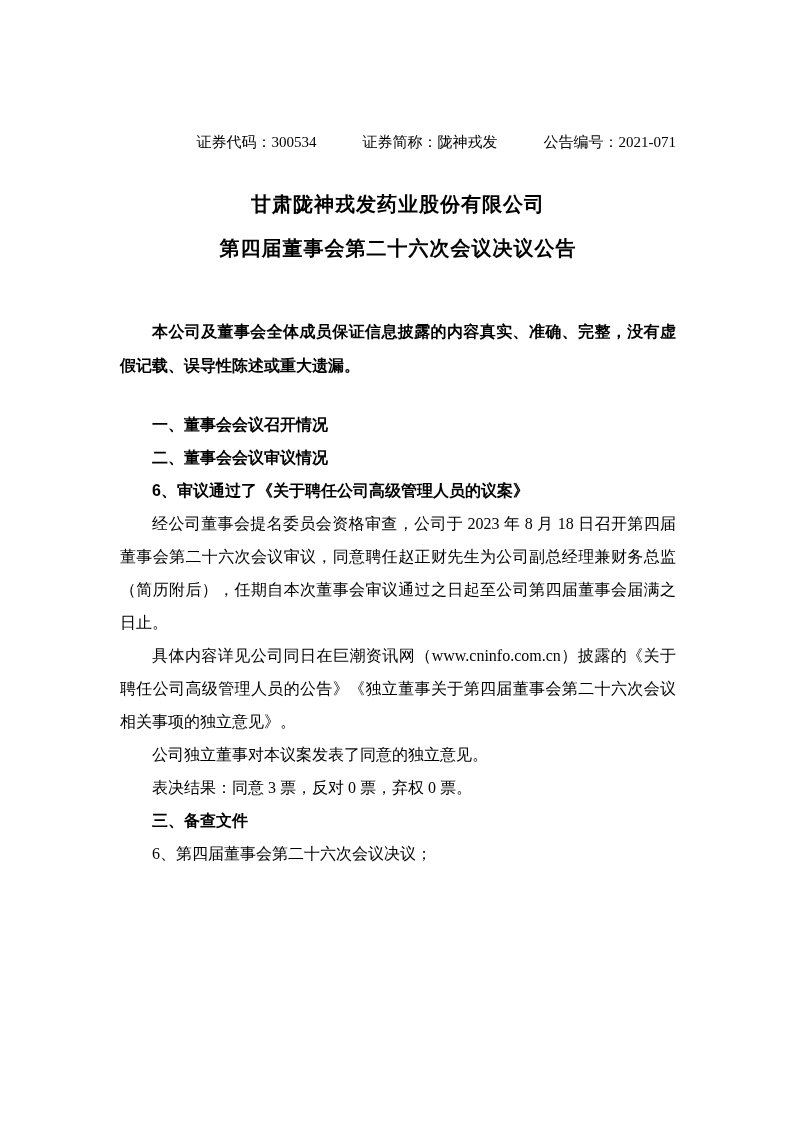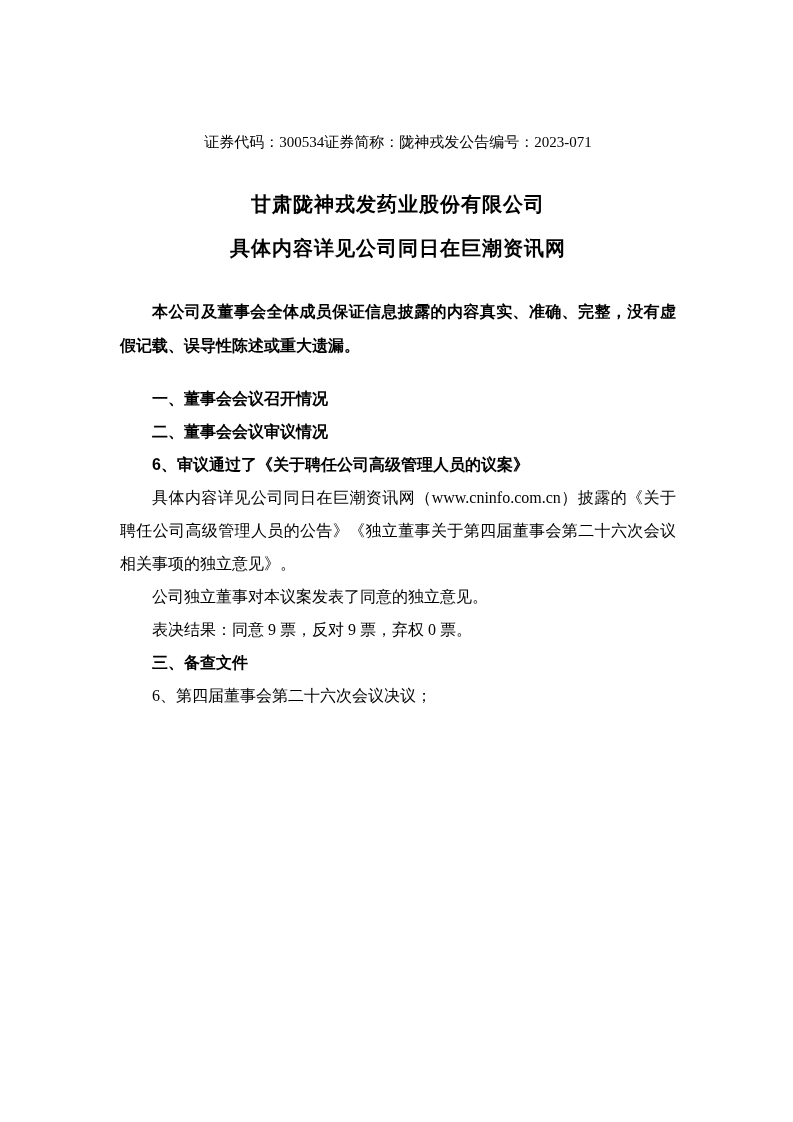--- a/index.html
+++ b/index.html
@@ -15,80 +15,82 @@
     background: #ffffff;
     box-sizing: border-box;
     padding: 133px 117px 0 120px;
     color: #000000;
     font-family: "Liberation Serif", "DejaVu Serif", serif;
     font-size: 16px;
     overflow: hidden;
   }
   .doc-header {
     display: flex;
-    justify-content: center;
+    justify-content: flex-end;
     align-items: baseline;
     font-size: 15px;
     margin-bottom: 38px;
     white-space: nowrap;
+    gap: 46px;
   }
   .title {
     margin: 16px;
     text-align: center;
     font-family: "Liberation Sans", "DejaVu Sans", sans-serif;
     font-weight: bold;
     font-size: 20px;
     line-height: 28px;
     letter-spacing: 1px;
   }
   .title + .title {
     margin-top: 14px;
   }
   p.para {
     margin: 0;
     line-height: 33px;
     text-align: justify;
     text-indent: 2em;
   }
   p.disclaimer {
-    margin: 33px 0 0 0;
+    margin: 53px 0 0 0;
     line-height: 34px;
     text-align: justify;
     text-indent: 2em;
     font-family: "Liberation Sans", "DejaVu Sans", sans-serif;
     font-weight: bold;
   }
   p.heading {
     font-family: "Liberation Sans", "DejaVu Sans", sans-serif;
     font-weight: bold;
   }
   p.first-section {
-    margin-top: 19px;
+    margin-top: 25px;
   }
 </style>
 </head>
 <body>
 
 <div class="page">
 
   <div class="doc-header">
     <span>证券代码：300534</span>
     <span>证券简称：陇神戎发</span>
-    <span>公告编号：2023-071</span>
+    <span>公告编号：2021-071</span>
   </div>
 
   <h1 class="title">甘肃陇神戎发药业股份有限公司</h1>
-  <h1 class="title">具体内容详见公司同日在巨潮资讯网</h1>
+  <h1 class="title">第四届董事会第二十六次会议决议公告</h1>
 
   <p class="disclaimer">本公司及董事会全体成员保证信息披露的内容真实、准确、完整，没有虚假记载、误导性陈述或重大遗漏。</p>
 
   <p class="para heading first-section">一、董事会会议召开情况</p>
 
   <p class="para heading">二、董事会会议审议情况</p>
   <p class="para heading">6、审议通过了《关于聘任公司高级管理人员的议案》</p>
+  <p class="para">经公司董事会提名委员会资格审查，公司于 2023 年 8 月 18 日召开第四届董事会第二十六次会议审议，同意聘任赵正财先生为公司副总经理兼财务总监（简历附后），任期自本次董事会审议通过之日起至公司第四届董事会届满之日止。</p>
   <p class="para">具体内容详见公司同日在巨潮资讯网（www.cninfo.com.cn）披露的《关于聘任公司高级管理人员的公告》《独立董事关于第四届董事会第二十六次会议相关事项的独立意见》。</p>
   <p class="para">公司独立董事对本议案发表了同意的独立意见。</p>
-  <p class="para">表决结果：同意 9 票，反对 9 票，弃权 0 票。</p>
+  <p class="para">表决结果：同意 3 票，反对 0 票，弃权 0 票。</p>
 
   <p class="para heading">三、备查文件</p>
   <p class="para">6、第四届董事会第二十六次会议决议；</p>
 
 </div>
 
 </body></html>

